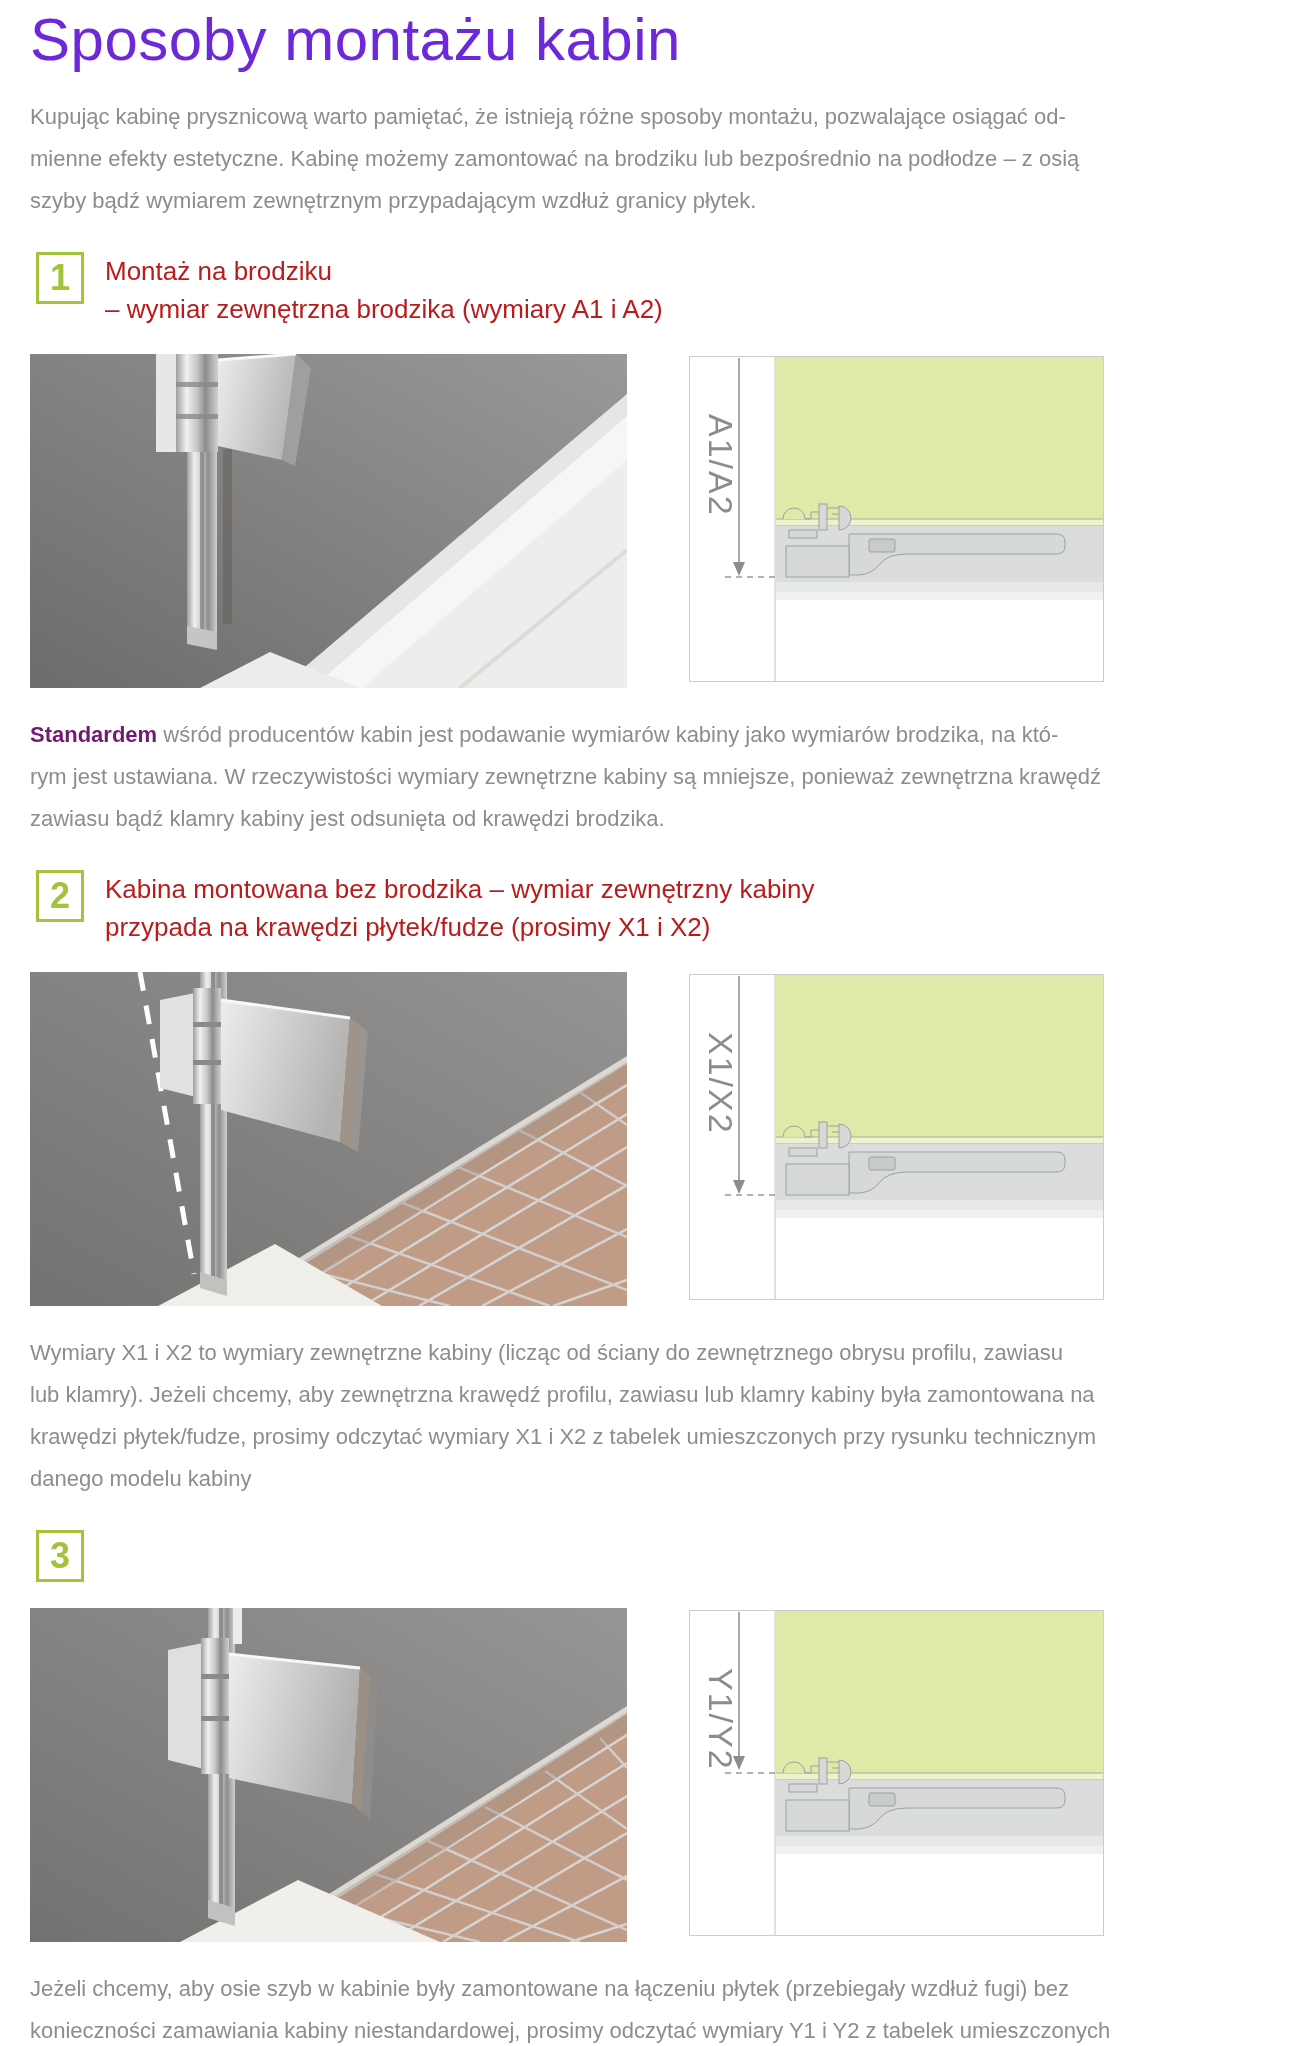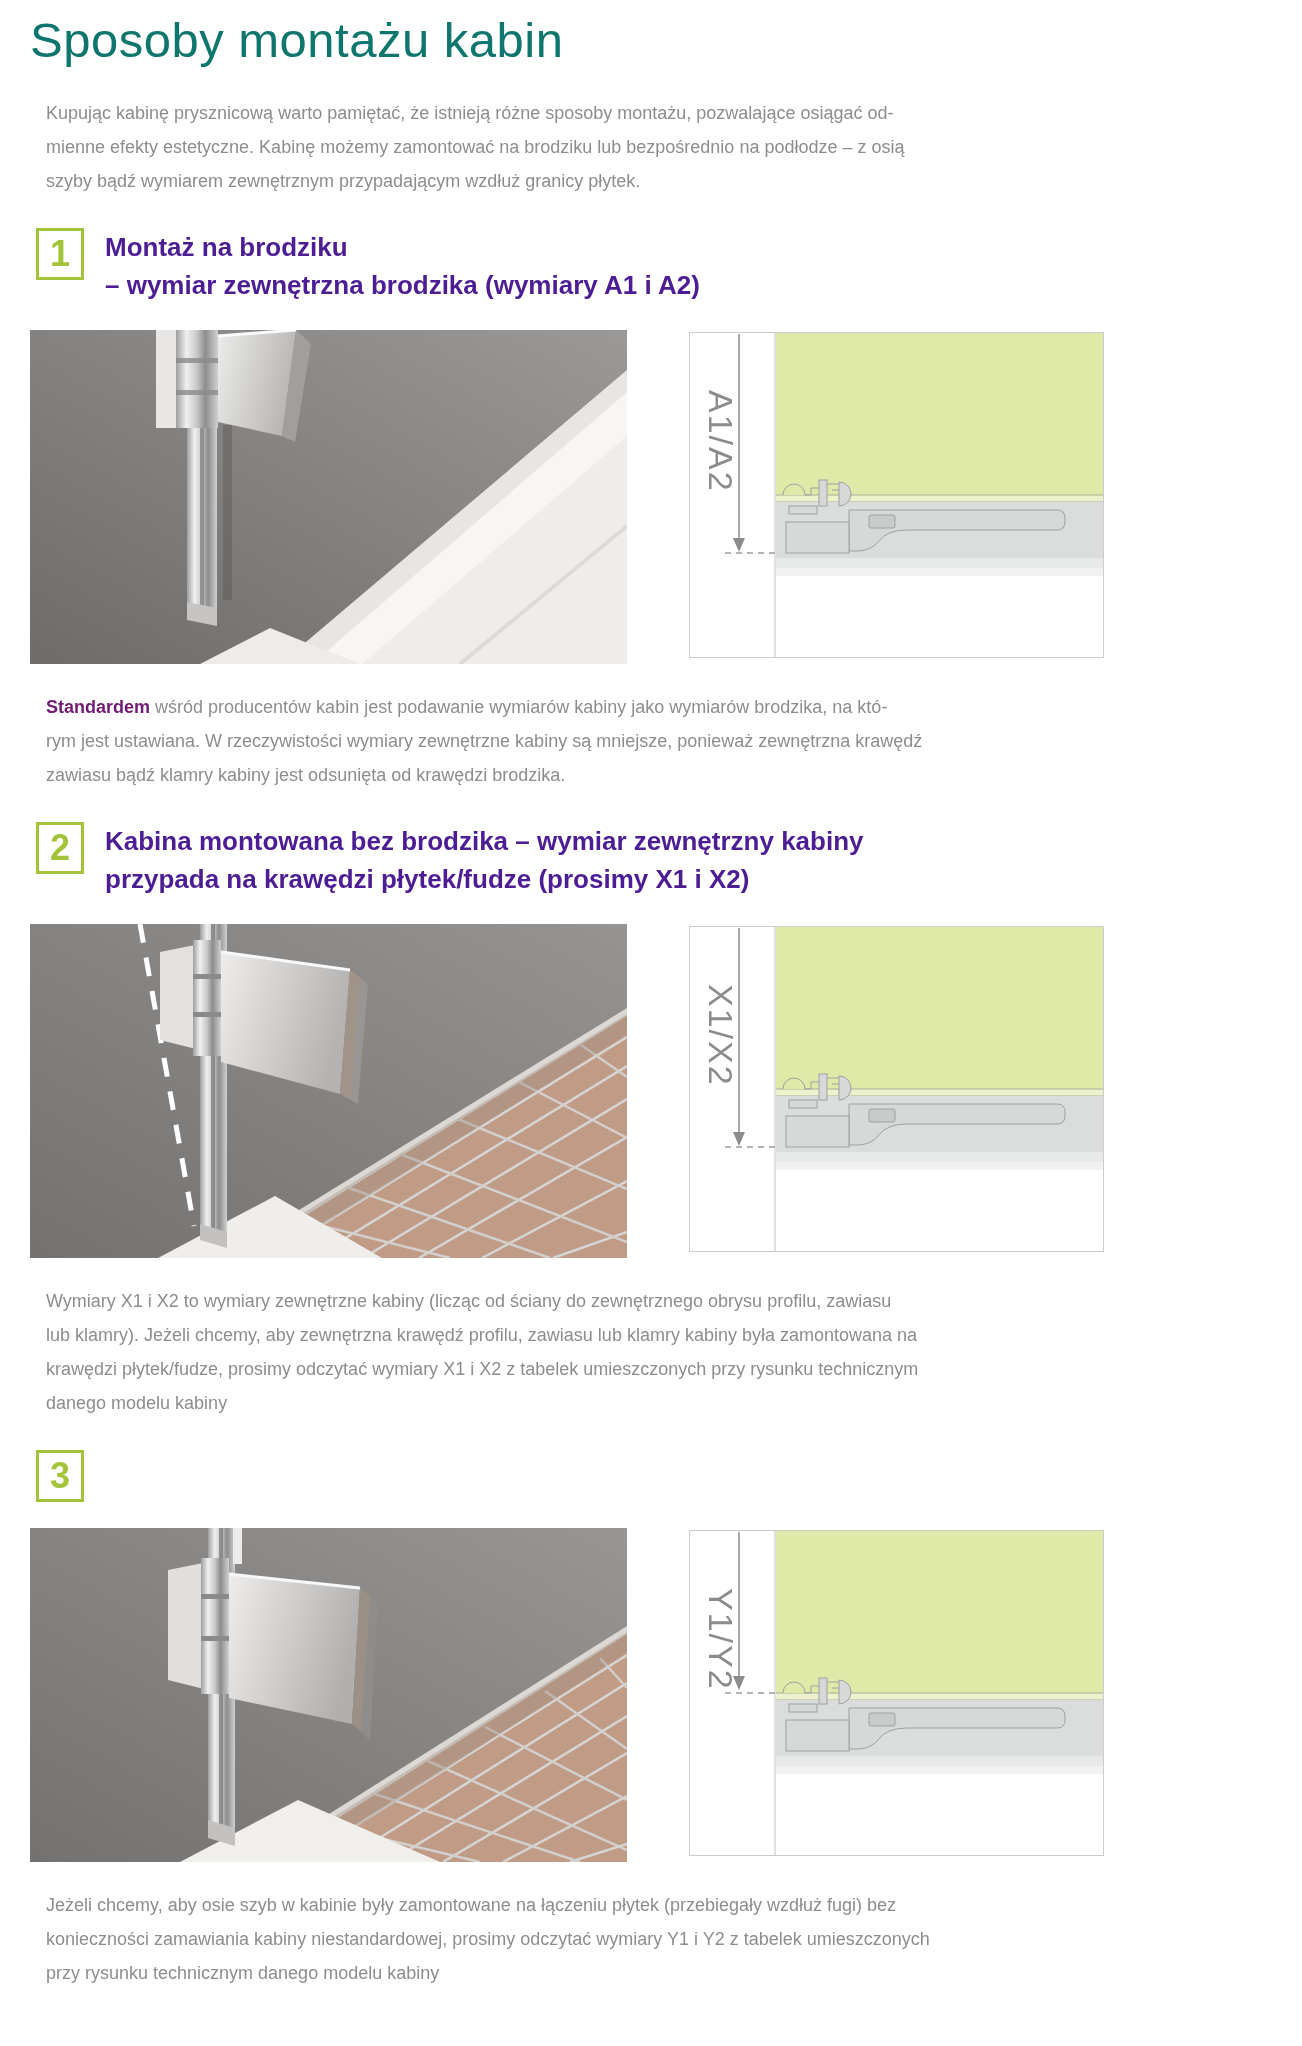--- a/index.html
+++ b/index.html
@@ -1,23 +1,23 @@
 <!DOCTYPE html>
 <html><head>
 <meta charset="utf-8">
 <style>
   html,body{margin:0;padding:0;background:#ffffff;}
   body{width:1302px;font-family:"Liberation Sans",sans-serif;}
   .page{width:1302px;height:2046px;box-sizing:border-box;padding:12px 30px 0 30px;overflow:hidden;background:#fff;}
-  .title{color:#0f766e;font-size:49px;line-height:56px;font-weight:400;margin:0 0 28px 0;letter-spacing:.5px;}
-  .body-text{color:#8d8d8d;font-size:18px;line-height:34px;margin:16px;white-space:pre-line;}
+  .title{color:#6d28d9;font-size:60px;line-height:56px;font-weight:400;margin:0 0 28px 0;letter-spacing:.5px;}
+  .body-text{color:#8d8d8d;font-size:22px;line-height:42px;margin:0;white-space:pre-line;}
   .body-text strong{color:#701a75;font-weight:bold;}
   .section-header{display:flex;align-items:flex-start;gap:21px;margin:30px 0 0 0;}
   .badge{flex:0 0 auto;margin-left:6px;width:42px;height:46px;border:3px solid #a3c43a;display:flex;align-items:center;justify-content:center;color:#a3c43a;font-size:36px;font-weight:700;}
-  .section-heading{color:#4c1d95;font-size:26px;line-height:38px;font-weight:700;}
+  .section-heading{color:#b91c1c;font-size:26px;line-height:38px;font-weight:400;}
   .figure-row{display:flex;align-items:flex-start;gap:62px;margin:26px 0 0 0;}
   .photo{width:597px;height:334px;flex:0 0 auto;display:block;}
   .diagram{width:415px;height:326px;flex:0 0 auto;display:block;margin-top:2px;}
   .note{margin-top:26px;}
   .diagram text{font-family:"Liberation Sans",sans-serif;fill:#8c8c8c;font-size:34px;letter-spacing:2px;}
 </style>
 </head>
 <body>
 
 <div class="page">

